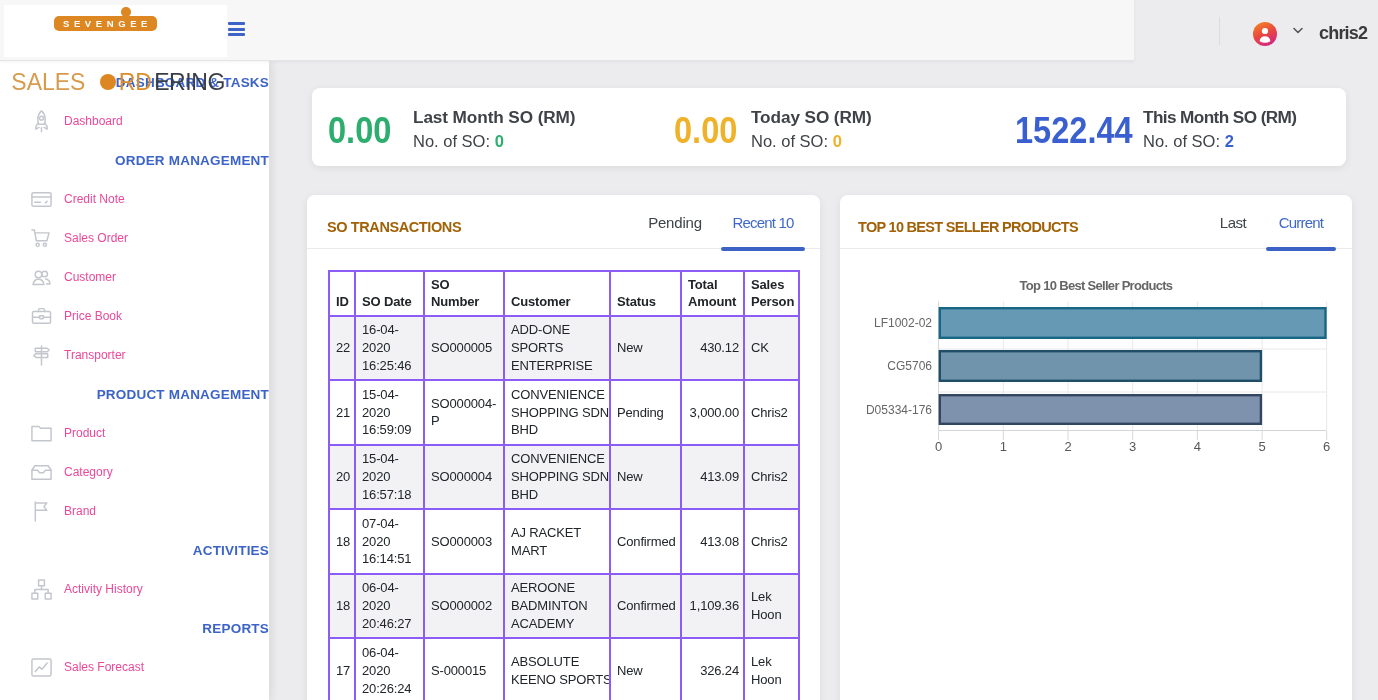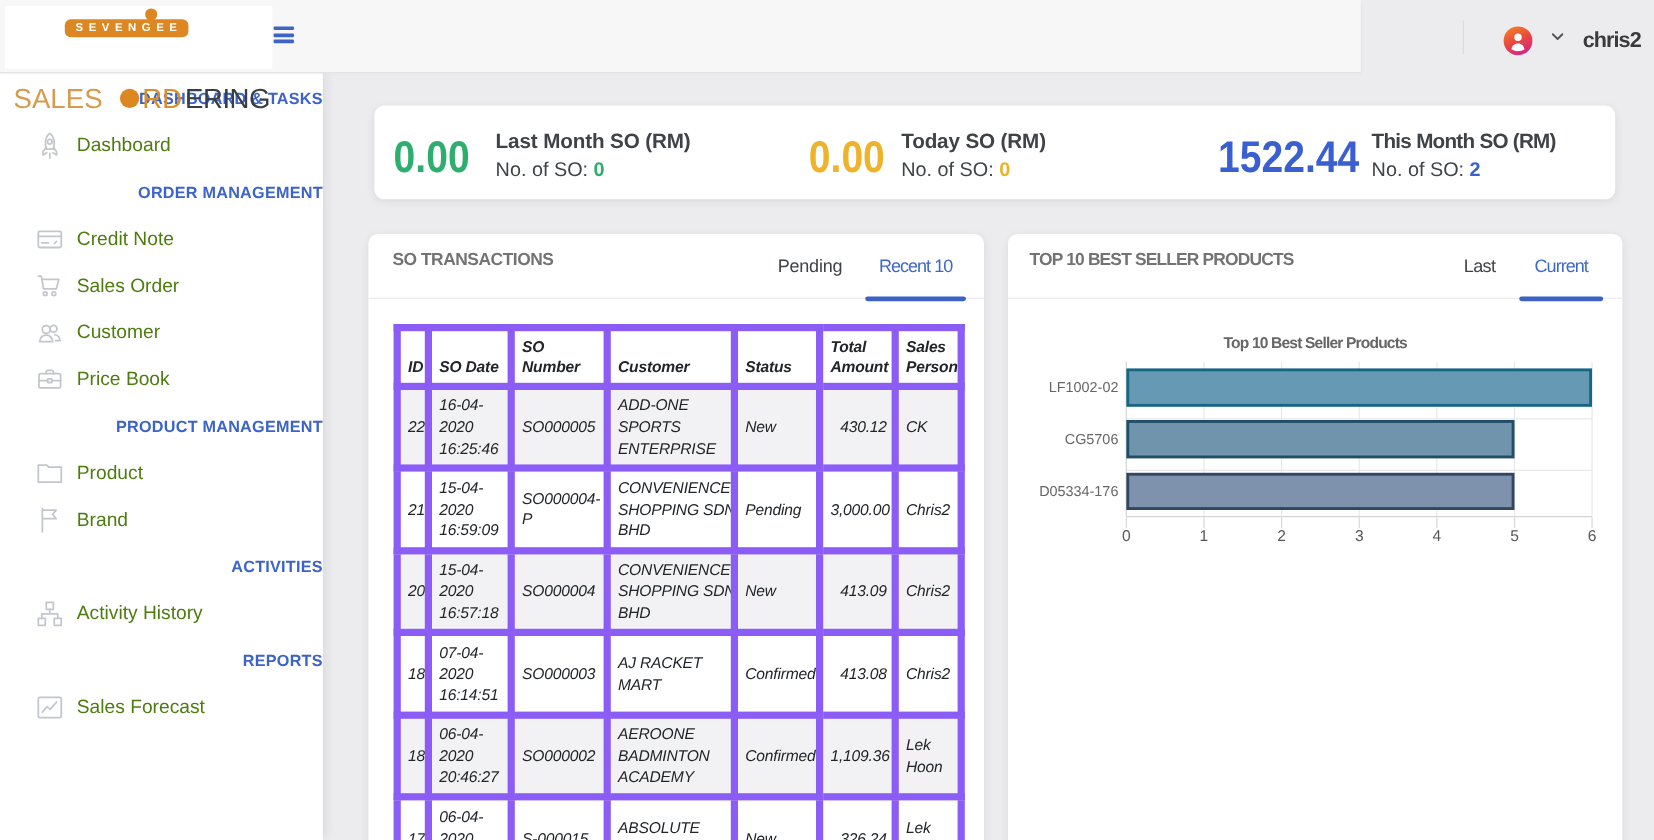--- a/index.html
+++ b/index.html
@@ -22,43 +22,43 @@
 .avatar { position:absolute; left:1252.5px; top:21.5px; width:24px; height:24px; border-radius:50%; background:linear-gradient(155deg,#f58b21 0%,#e9483f 48%,#cb1d98 100%); }
 .avatar svg { position:absolute; left:0; top:0; }
 .chev { position:absolute; left:1293px; top:27px; }
 .username { position:absolute; left:1319px; top:21.8px; font-size:18px; line-height:23px; letter-spacing:-0.8px; font-weight:bold; color:#3a3a3a; }
 
 
 .sidebar { position:absolute; left:0; top:61px; width:269px; height:639px; background:#fff; box-shadow:3px 0 8px rgba(0,0,0,.08); z-index:4; padding-top:2px; }
 .sb-h { height:39px; line-height:39px; padding-left:22px; color:#3c64c8; font-size:13.5px; font-weight:bold; letter-spacing:.2px;text-align:right; }
 .sb-i { height:39px; position:relative; }
 .sb-i svg { position:absolute; left:27.5px; top:5.5px; width:27px; height:27px; }
-.sb-i span { position:absolute; left:64px; top:0; line-height:39px; font-size:16px; color:#4d7c0f; }
+.sb-i span { position:absolute; left:64px; top:0; line-height:39px; font-size:12px; color:#ec4899; }
 
 
 .card { position:absolute; background:#fff; border-radius:8px; box-shadow:0 2px 8px rgba(0,0,0,.07); }
 .stats { left:312px; top:88px; width:1034px; height:78px; }
 .stat-num { position:absolute; top:24.2px; font-size:37px; line-height:37px; font-weight:bold; transform:scaleX(0.88); transform-origin:0 0; }
 .stat-lbl { position:absolute; top:17px; line-height:24px; font-size:16.5px; color:#3f4347; }
 .stat-lbl .l1 { font-weight:bold; font-size:17.2px; letter-spacing:-0.1px; }
 .green { color:#2eae6e; }
 .amber { color:#eeb22b; }
 .blue { color:#3a5fd0; }
 
 .cardL { left:307px; top:195px; width:513px; height:520px; }
 .cardR { left:840px; top:195px; width:512px; height:520px; }
 .card-head { position:absolute; left:0; top:0; right:0; height:54px; border-bottom:1px solid #eaeaec; }
-.card-title { position:absolute; top:209px; font-size:14.5px; font-weight:bold; letter-spacing:-0.4px; color:#737373; }
+.card-title { position:absolute; top:219px; font-size:14.5px; font-weight:bold; letter-spacing:-0.4px; color:#a16207; }
 .tab { position:absolute; top:214px; font-size:15px; color:#3f4347; transform:translateX(-50%); white-space:nowrap; }
 .tab.active { color:#3e68ca; }
 .tab-line { position:absolute; top:247px; height:3.5px; border-radius:2px; background:#3b62c4; }
 
 
 table.so { position:absolute; left:21px; top:75px; width:470px; border-collapse:collapse; table-layout:fixed; font-size:13px; letter-spacing:-0.15px; line-height:17.85px; color:#212529; }
-table.so th, table.so td { border:6px solid #8b5cf6; padding:4.5px 2px 4.5px 6px; font-weight:normal; text-align:left; vertical-align:middle; white-space:nowrap; overflow:hidden;font-style:italic; }
+table.so th, table.so td { border:2px solid #8b5cf6; padding:4.5px 2px 4.5px 6px; font-weight:normal; text-align:left; vertical-align:middle; white-space:nowrap; overflow:hidden; }
 table.so th { font-weight:bold; vertical-align:bottom; padding-top:3.5px; padding-bottom:3.5px; }
 table.so tbody tr:nth-child(odd) td { background:#f2f2f4; }
 table.so td.amt { text-align:right; padding-right:4px; }
 
 
 .chart { position:absolute; left:18px; top:65px; }
 </style>
 </head>
 <body>
 
@@ -123,26 +123,39 @@
     </div>
   <div class="sb-i">
       <svg width="24" height="24" viewBox="0 0 24 24" fill="none" stroke="#c3c6cc" stroke-width="1.3" stroke-linecap="round" stroke-linejoin="round">
         <rect x="4" y="7.5" width="16" height="10.5" rx="1.2"></rect>
         <path d="M9.3 7.5V6.2c0-.7.5-1.2 1.2-1.2h3c.7 0 1.2.5 1.2 1.2v1.3"></path>
         <rect x="10.3" y="11.4" width="3.4" height="2.6" rx="0.6"></rect>
         <path d="M4 12.7h6.3M13.7 12.7H20"></path>
       </svg>
       <span>Price Book</span>
     </div>
+  <div class="sb-i">
+      <svg width="24" height="24" viewBox="0 0 24 24" fill="none" stroke="#c3c6cc" stroke-width="1.3" stroke-linecap="round" stroke-linejoin="round">
+        <path d="M12 3.5v17M6.5 5.5H17l1.8 1.6L17 8.7H6.5zM17.5 10.5H7l-1.8 1.6L7 13.7h10.5z"></path>
+      </svg>
+      <span>Transporter</span>
+    </div>
   <div class="sb-h">PRODUCT MANAGEMENT</div>
   <div class="sb-i">
       <svg width="24" height="24" viewBox="0 0 24 24" fill="none" stroke="#c3c6cc" stroke-width="1.3" stroke-linecap="round" stroke-linejoin="round">
         <path d="M3.5 18.5V5.8h6.2L11.2 7.4h9.3v11.1z"></path>
       </svg>
       <span>Product</span>
+    </div>
+  <div class="sb-i">
+      <svg width="24" height="24" viewBox="0 0 24 24" fill="none" stroke="#c3c6cc" stroke-width="1.3" stroke-linecap="round" stroke-linejoin="round">
+        <path d="M3.5 10l2.6-4h11.8l2.6 4v8H3.5z"></path>
+        <path d="M3.5 10h5l1.8 2.2h3.4L15.5 10h5"></path>
+      </svg>
+      <span>Category</span>
     </div>
   <div class="sb-i">
       <svg width="24" height="24" viewBox="0 0 24 24" fill="none" stroke="#c3c6cc" stroke-width="1.3" stroke-linecap="round" stroke-linejoin="round">
         <path d="M6.5 3.5v17M6.5 4.5h10.2l-2.6 3.2 2.6 3.2H6.5"></path>
       </svg>
       <span>Brand</span>
     </div>
   <div class="sb-h">ACTIVITIES</div>
   <div class="sb-i">
       <svg width="24" height="24" viewBox="0 0 24 24" fill="none" stroke="#c3c6cc" stroke-width="1.3" stroke-linecap="round" stroke-linejoin="round">

